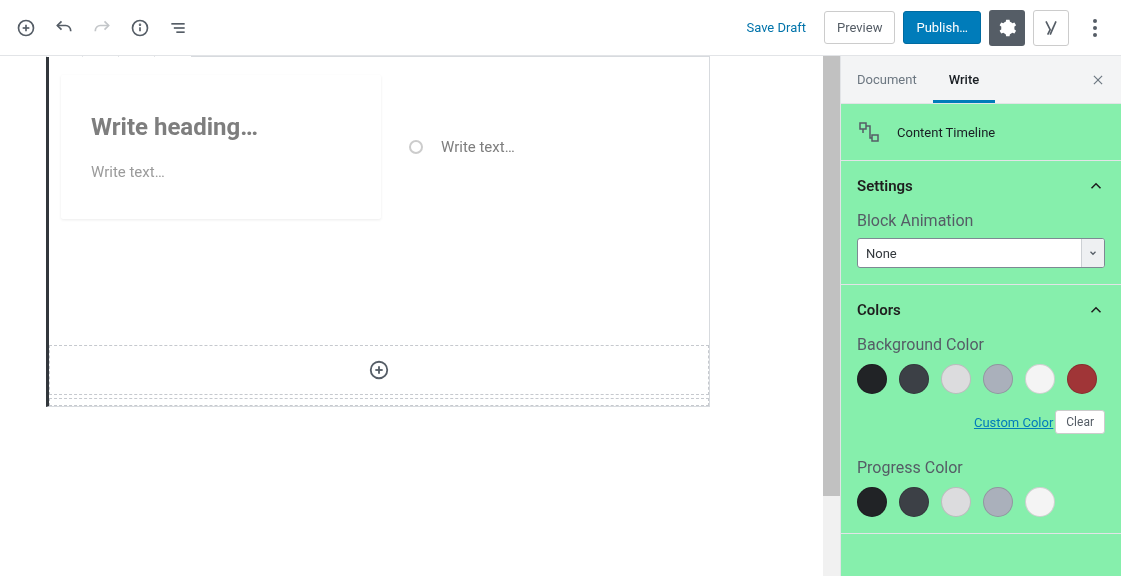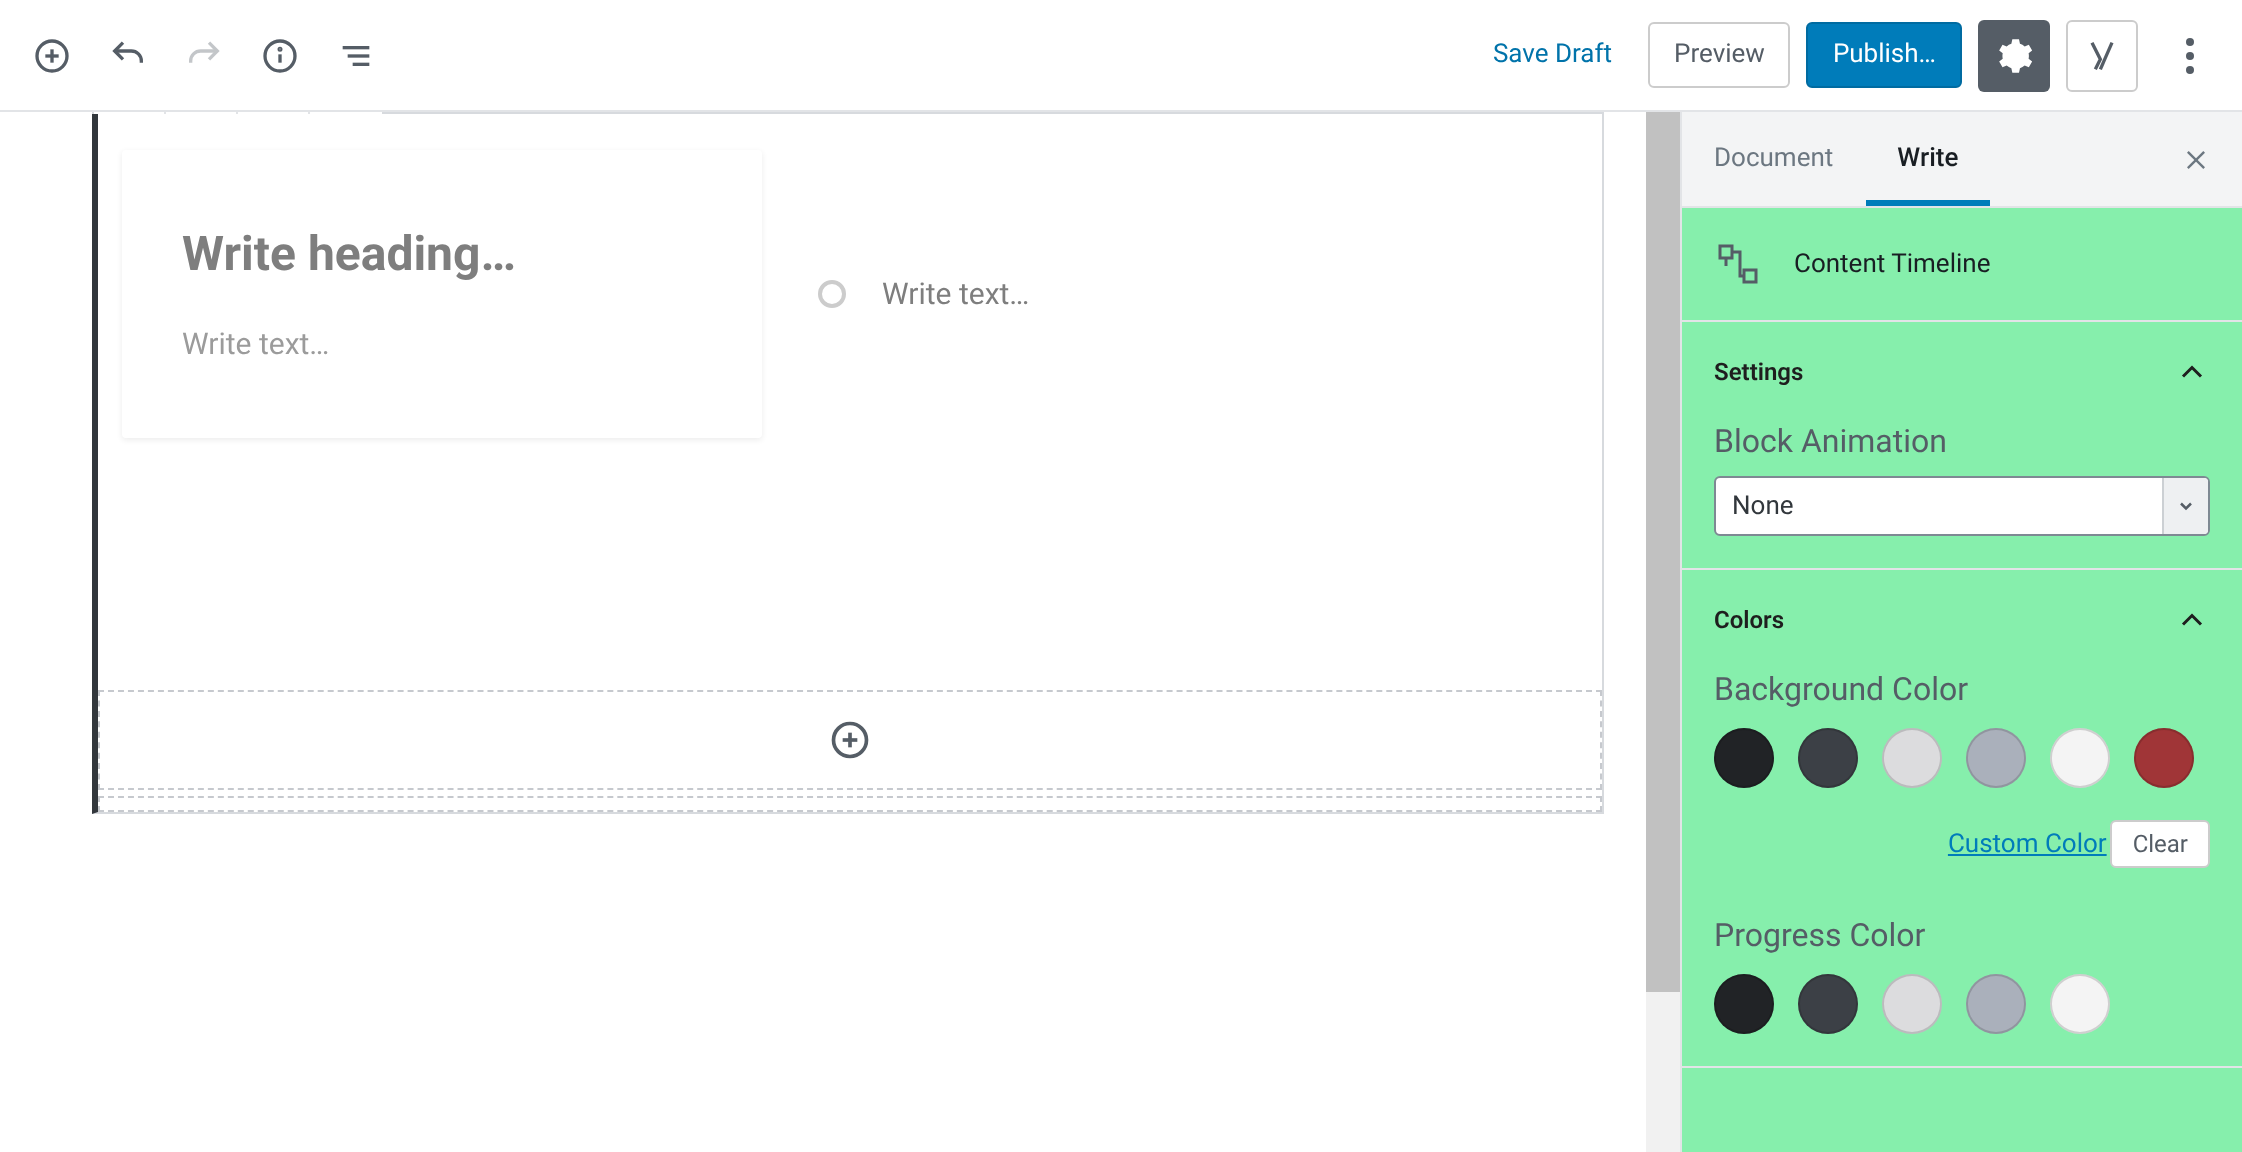--- a/index.html
+++ b/index.html
@@ -15,21 +15,21 @@
 .sq-btn{width:36px;height:36px;display:flex;align-items:center;justify-content:center;border:none;border-radius:3px;cursor:pointer}
 .sq-btn.dark{background:#555d66;color:#fff}
 .sq-btn.light{background:#fff;border:1px solid #ccc;color:#555d66}
 .ellipsis-v{display:flex;flex-direction:column;gap:3px;align-items:center;justify-content:center}
 .ellipsis-v span{width:4px;height:4px;background:#555d66;border-radius:50%}
 .main{display:flex;height:520px}
 .editor{flex:1;position:relative;overflow:auto;padding-bottom:40px}
 .editor-wrap{margin:0 0 0 10px;width:812px;position:relative}
 .title-area{padding:28px 0 8px 0;text-align:center}
 .title-placeholder{font-family:Georgia,serif;font-size:34px;font-weight:700;color:#4c5060}
-.block-frame{border:1px solid #d7dade;border-left:3px solid #32373c;margin-left:36px;width:756px;position:relative}
+.block-frame{border:1px solid #d7dade;border-left:3px solid #32373c;margin-left:36px;width:664px;position:relative}
 .block-toolbar{position:absolute;top:-37px;left:-3px;display:flex;background:#fff;border:1px solid #d7dade;border-bottom:none}
 .bt-item{width:36px;height:36px;display:flex;align-items:center;justify-content:center;border-right:1px solid #e2e4e7;cursor:pointer;color:#555d66}
 .bt-item:last-child{border-right:none}
 .timeline-body{padding:18px 12px 12px 12px;min-height:280px;position:relative}
 .tl-row{display:flex;align-items:center;position:relative}
 .tl-card{width:320px;background:#fff;border-radius:2px;box-shadow:0 1px 3px rgba(0,0,0,.08);padding:38px 30px 38px 30px;position:relative}
 .tl-heading{font-size:24px;font-weight:700;color:#7e7e7e;margin-bottom:22px}
 .tl-text{font-size:15px;color:#9b9b9b}
 .tl-dot{width:14px;height:14px;border:2px solid #ccc;border-radius:50%;margin:0 18px 0 28px}
 .tl-side-text{font-size:15px;color:#7e7e7e}
@@ -44,21 +44,21 @@
 .sidebar-scroll::-webkit-scrollbar-thumb{background:#c1c1c1}
 .tabs{display:flex;align-items:center;background:#f3f4f5;border-bottom:1px solid #e2e4e7;position:relative;height:48px}
 .tab{padding:15px 16px;font-size:13px;color:#6c7781;cursor:pointer;position:relative}
 .tab.active{color:#191e23;font-weight:500}
 .tab.active::after{content:"";position:absolute;left:0;right:0;bottom:-1px;height:3px;background:#007cba}
 .tabs .close{margin-left:auto;margin-right:8px;padding:8px;cursor:pointer;color:#6c7781;font-size:18px}
 .block-id{display:flex;align-items:center;gap:16px;padding:16px;border-bottom:1px solid #e2e4e7;color:#191e23}
 .block-id-icon{width:24px;height:24px;color:#555d66}
 .panel{border-bottom:1px solid #e2e4e7}
 .panel-head{display:flex;align-items:center;justify-content:space-between;padding:16px;cursor:pointer}
-.panel-head strong{font-weight:600;font-size:12px}
+.panel-head strong{font-weight:600;font-size:15px}
 .panel-body{padding:0 16px 16px 16px}
 .field-label{font-size:16px;color:#555d66;margin-bottom:8px;display:block}
 .select{width:100%;height:30px;border:1px solid #7e8993;border-radius:3px;background:#fff;padding:0 8px;font-size:13px;color:#32373c;appearance:none;position:relative}
 .select-wrap{position:relative}
 .select-wrap::after{content:"";position:absolute;right:1px;top:1px;bottom:1px;width:22px;background:#eef0f2;border-left:1px solid #ccd0d4;pointer-events:none;border-radius:0 2px 2px 0}
 .select-wrap .chev{position:absolute;right:7px;top:50%;transform:translateY(-50%);pointer-events:none;color:#555d66;z-index:1}
 .swatches{display:flex;flex-wrap:wrap;gap:12px;margin-top:10px}
 .swatch{width:30px;height:30px;border-radius:50%;cursor:pointer;box-shadow:inset 0 0 0 1px rgba(0,0,0,.15)}
 .color-actions{display:flex;align-items:center;justify-content:flex-end;gap:2px;margin-top:16px}
 .custom-color{color:#007cba;text-decoration:underline;font-size:13px;cursor:pointer}

